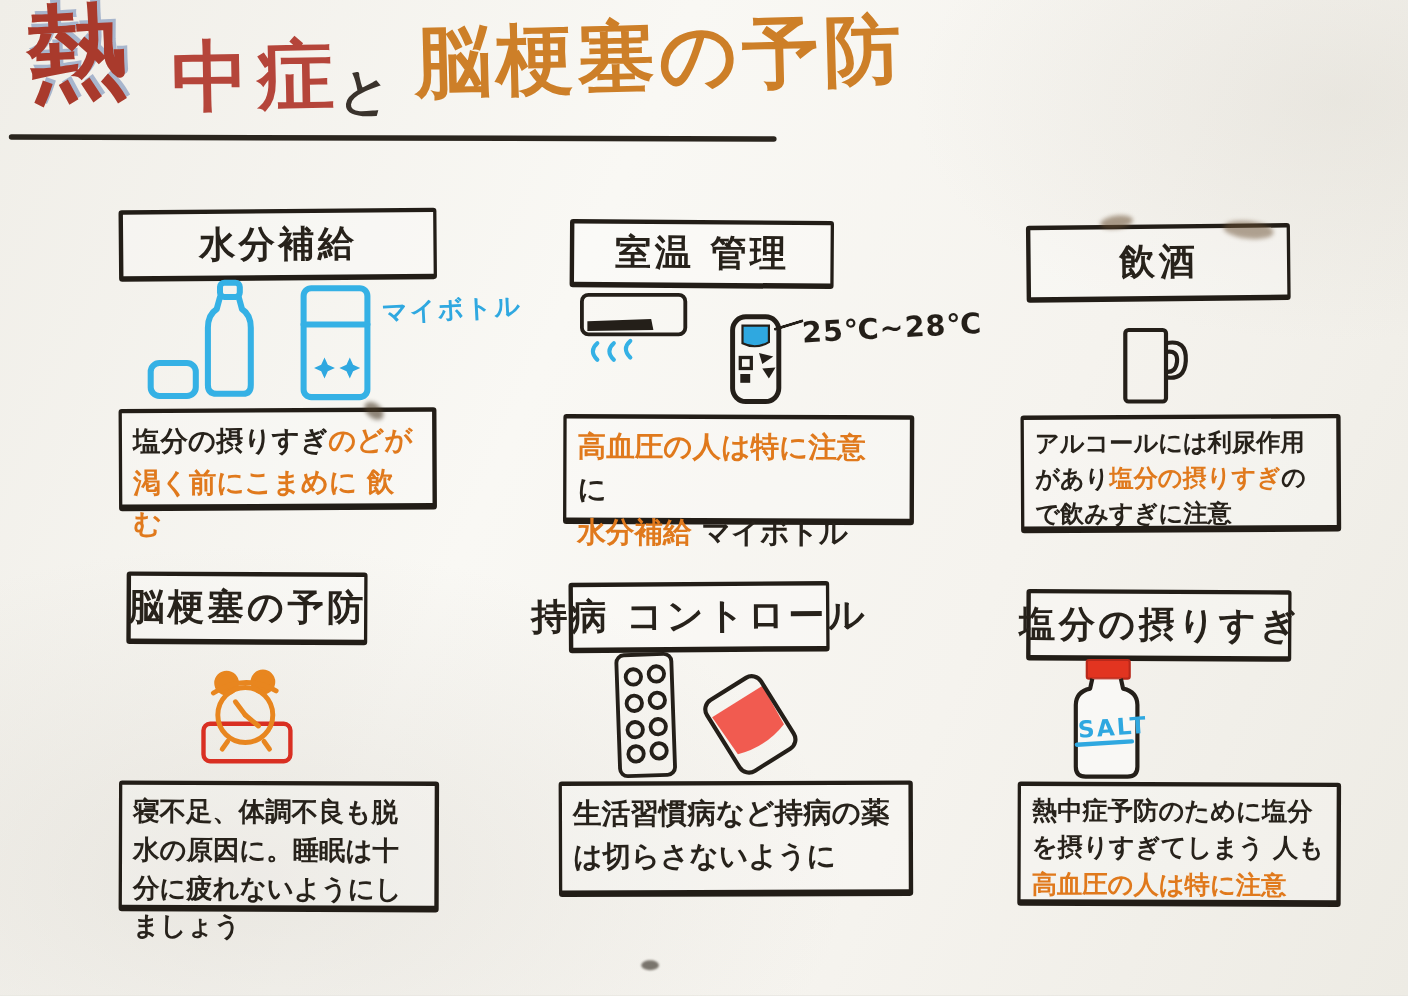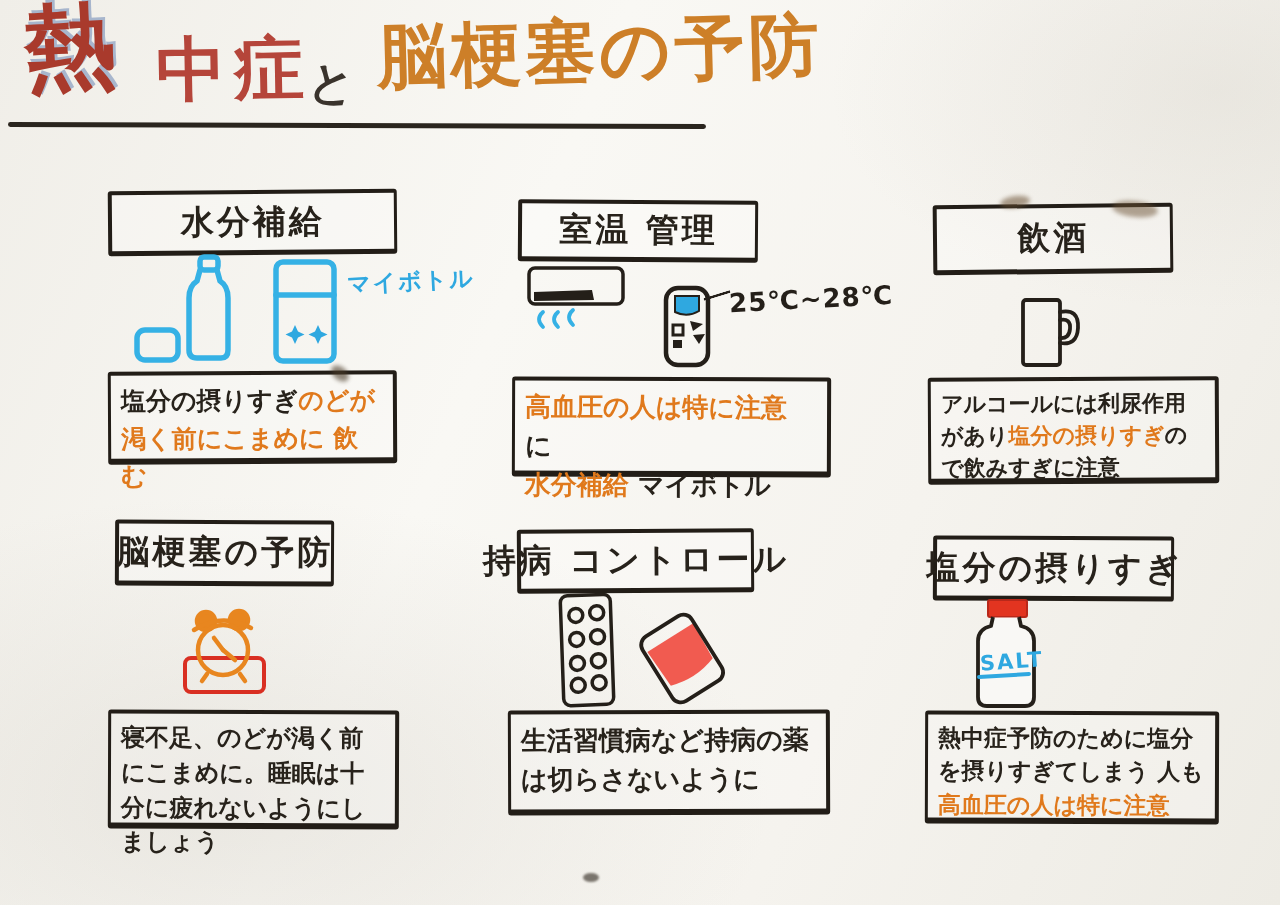--- a/index.html
+++ b/index.html
@@ -168,21 +168,21 @@
       <path d="M13,22 Q41,4 70,20"></path>
       <circle cx="42" cy="42" r="25"></circle>
       <path d="M42,42 L33,30"></path>
       <path d="M42,42 L54,52"></path>
       <path d="M26,66 l-5,7"></path>
       <path d="M59,66 l5,7"></path>
     </g>
   </svg>
 
   <div class="text-box tb4">
-    <span class="seg-black">寝不足、のどが渇く前にこまめに。睡眠は十分に疲れないようにしましょう</span>
+    <span class="seg-black">寝不足、体調不良も脱水の原因に。睡眠は十分に疲れないようにしましょう</span>
   </div>
 
   <div class="header-box hb5">
     <span>持病 コントロール</span>
   </div>
 
   <svg class="drawing d-pills" width="190" height="122" viewBox="0 0 190 122">
     <g transform="rotate(-2 40 60)" fill="none" stroke="#241f19" stroke-width="3.5">
       <rect x="14" y="5" width="50" height="110" rx="7"></rect>
       <circle cx="29" cy="25" r="7"></circle>

